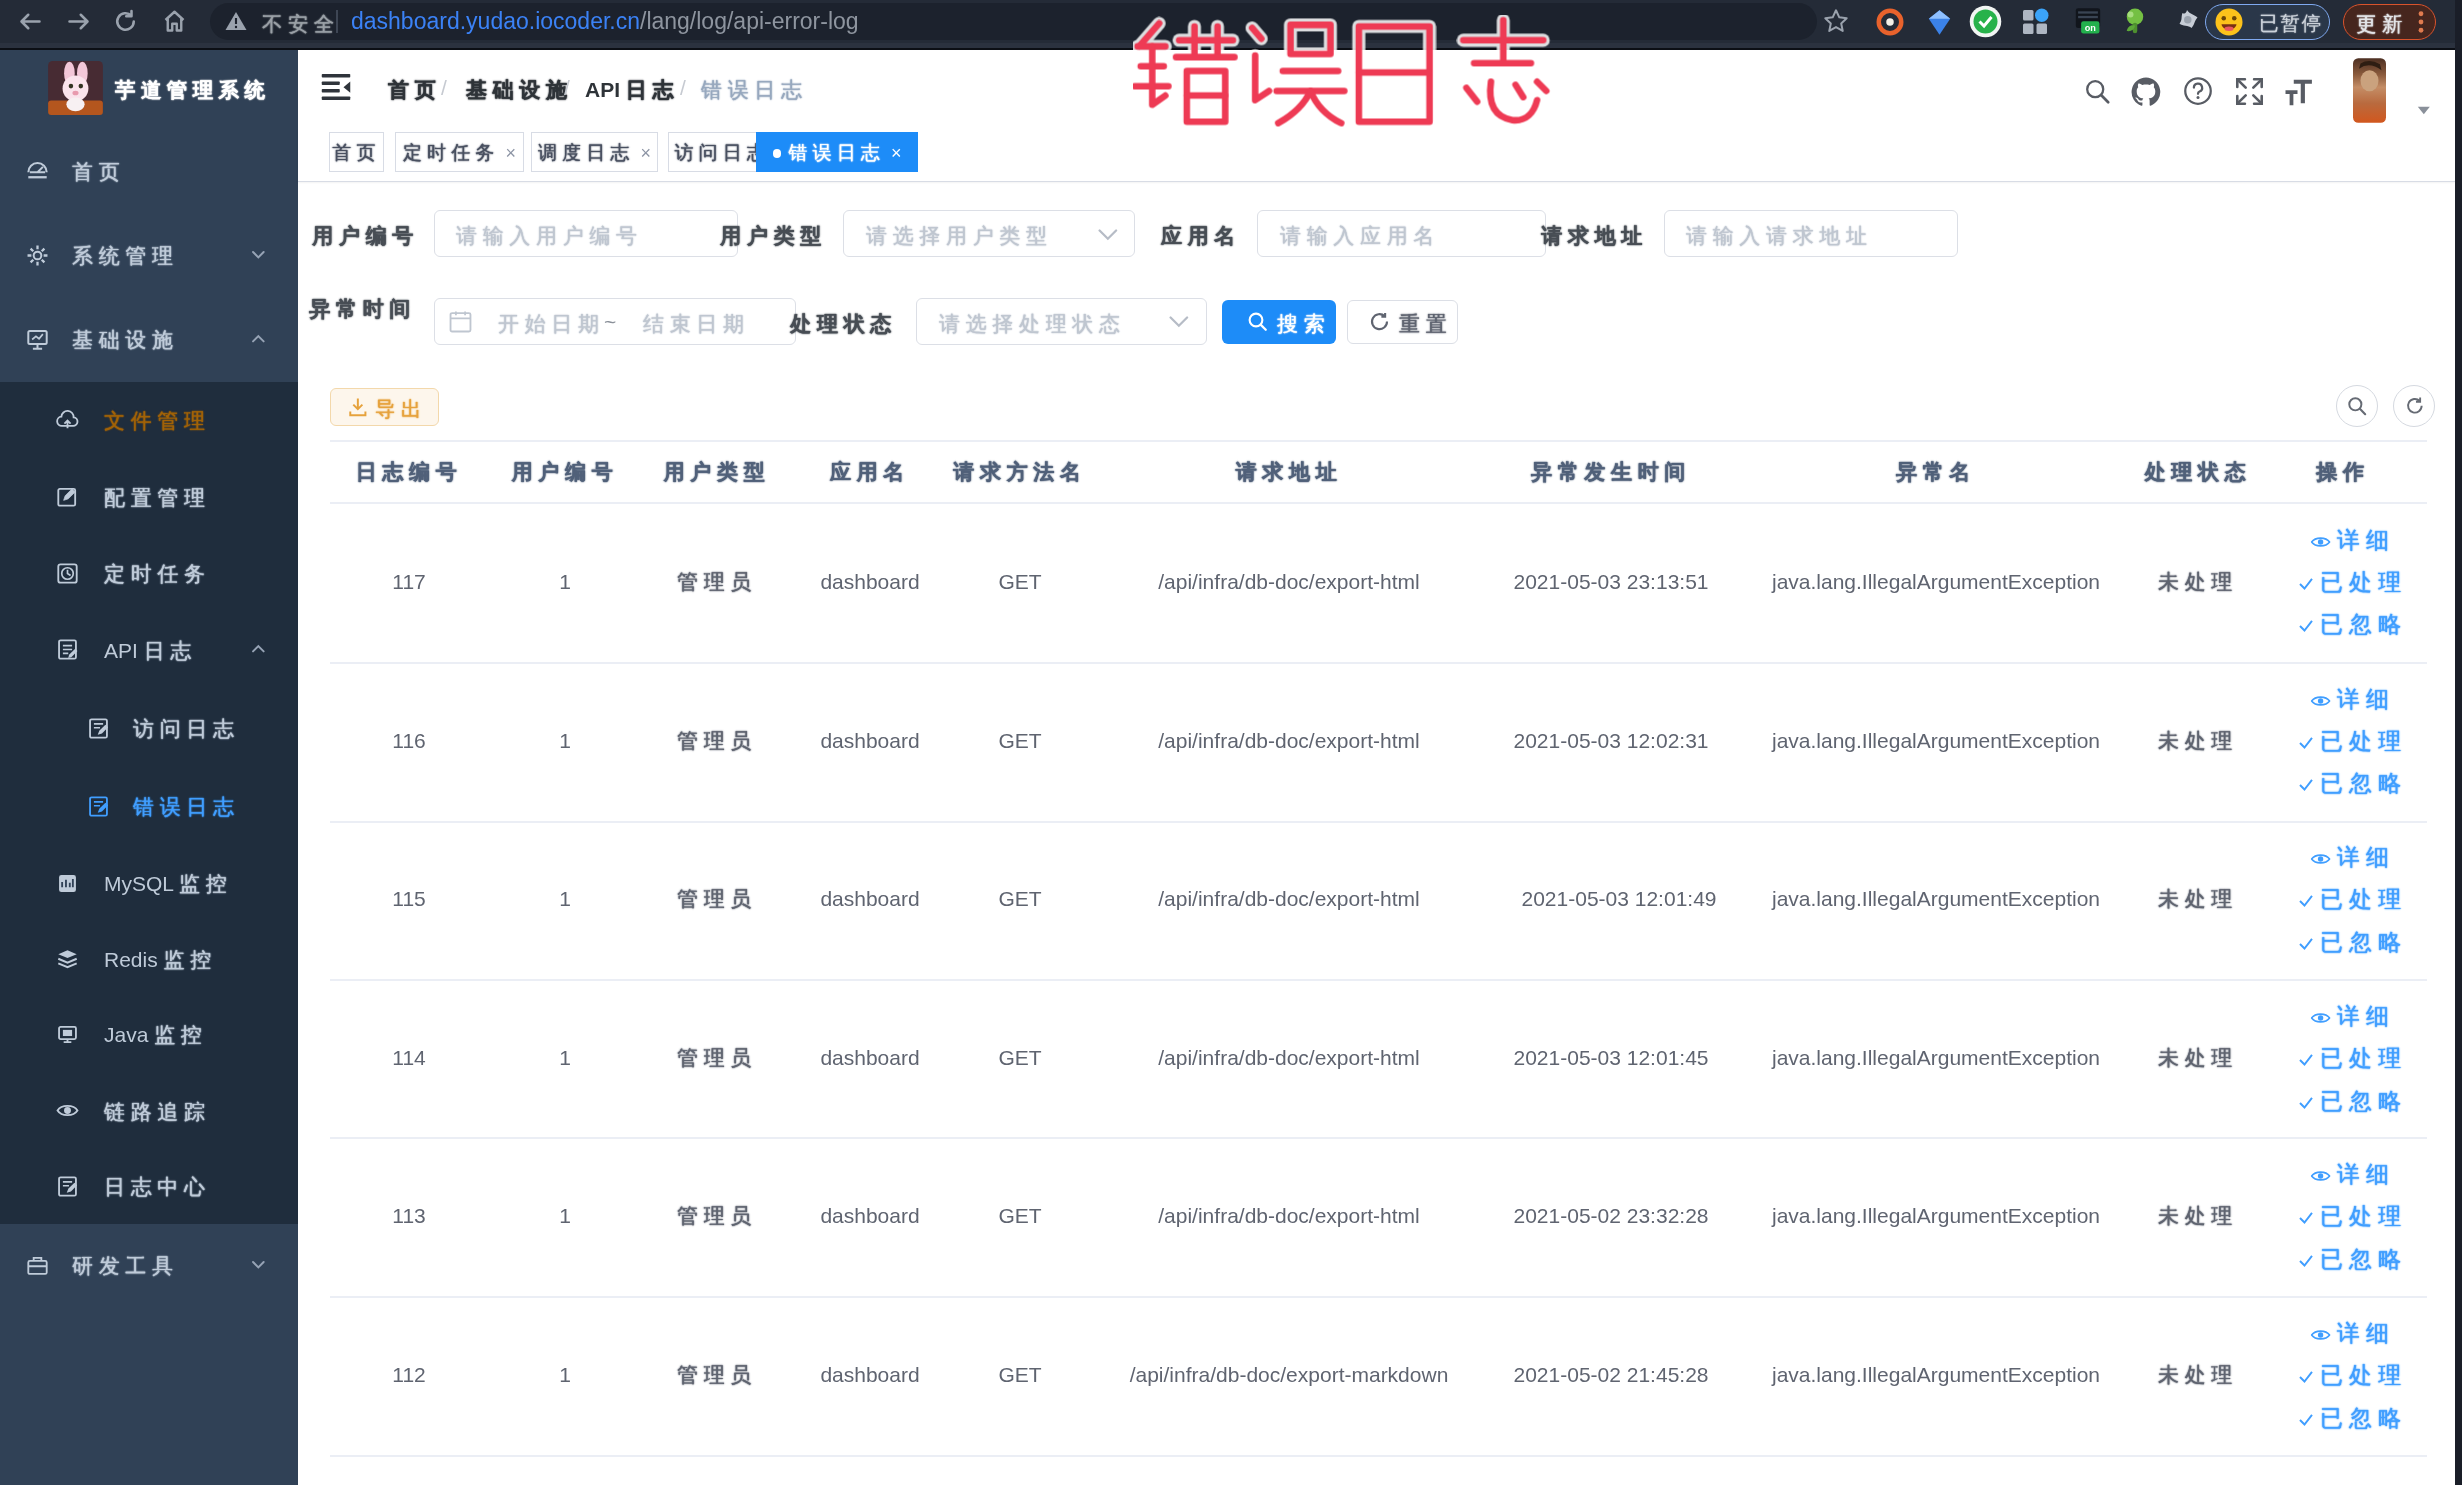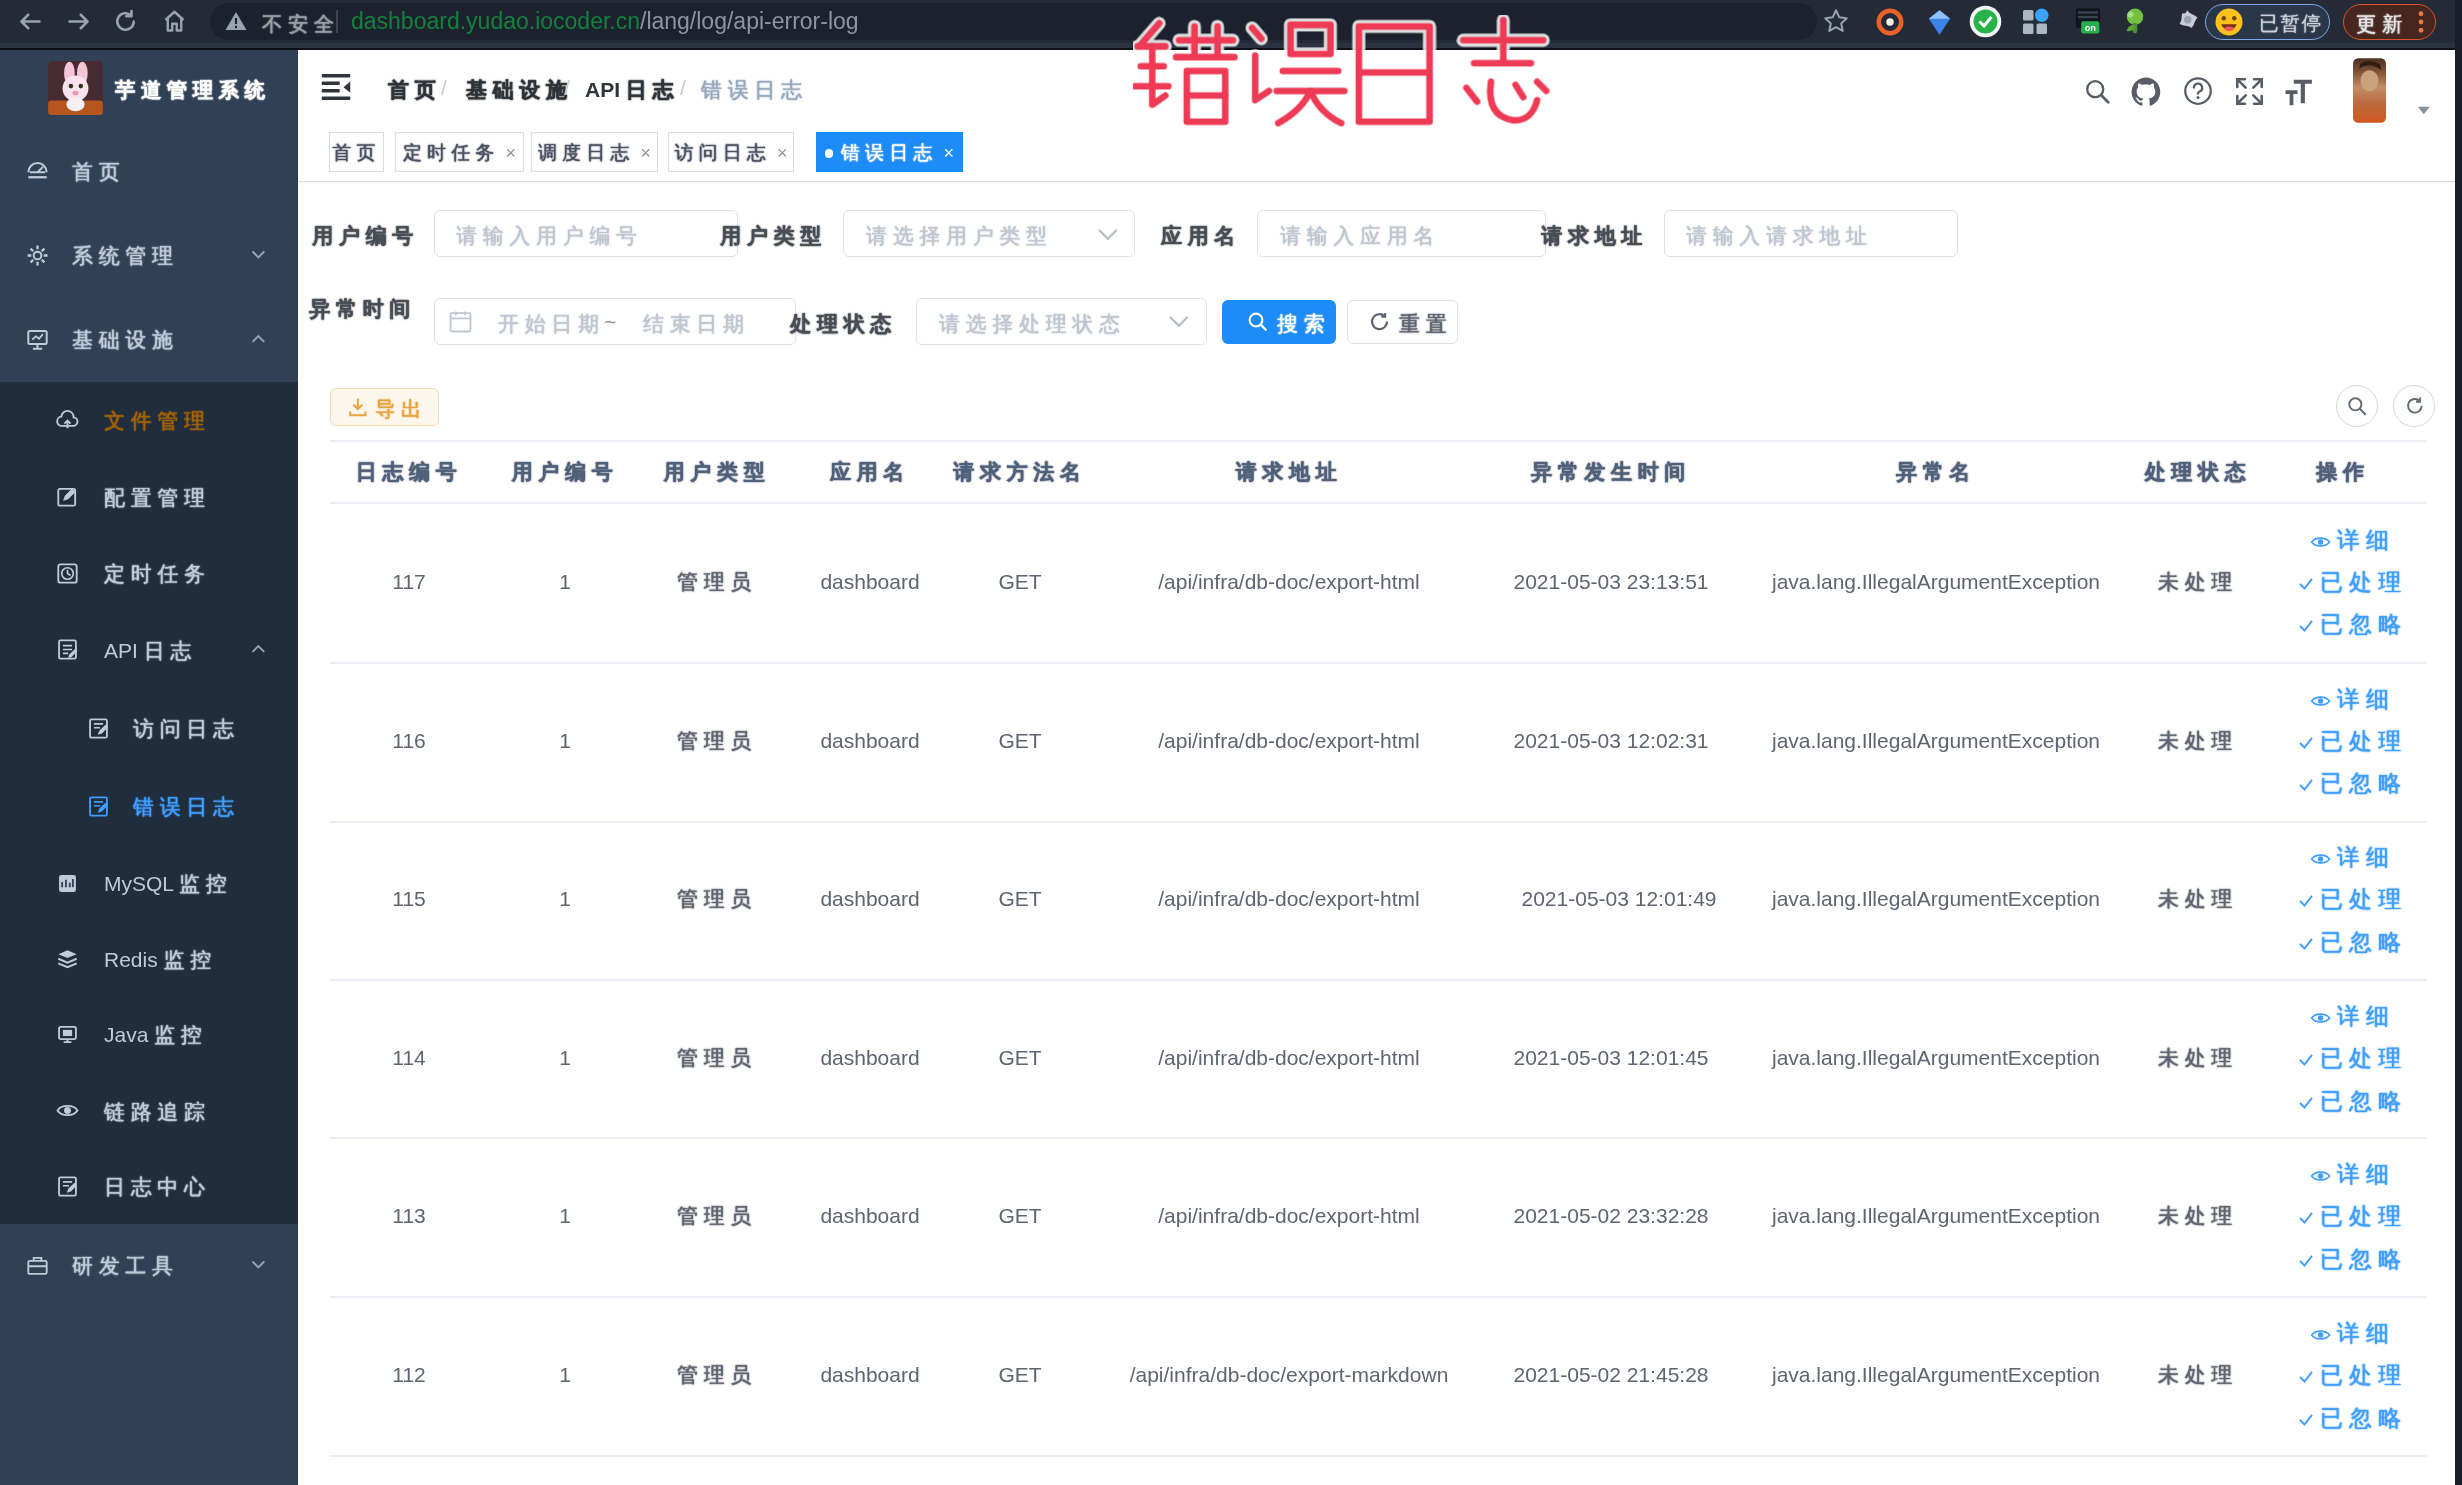--- a/index.html
+++ b/index.html
@@ -61,21 +61,21 @@
 <path d="M6 16 L18 5 L30 16 M9 14 V30 H15 V21 H21 V30 H27 V14" stroke="#9aa2ad" stroke-width="3.2" fill="none" stroke-linejoin="round"></path>
   </svg>
 <div id="urlpill"></div>
 <svg class="abs" style="left:224px;top:9px" width="24" height="24" viewBox="0 0 32 32">
 <path d="M16 4 L30 28 H2 Z" fill="#9aa2ad"></path>
     <rect x="14.6" y="12" width="2.8" height="8" fill="#1c222d"></rect>
     <rect x="14.6" y="22.5" width="2.8" height="3" fill="#1c222d"></rect>
   </svg>
 <div class="curl cjk" style="left:262px;color:#9aa0a6;font-size:20.4px">不安全</div>
 <div class="abs" style="left:336px;top:9.8px;width:1.5px;height:23px;background:#3e4654"></div>
-<div class="curl" style="left:351px;font-size:23px;top:8.3px"><span style="color:#15803d">dashboard.yudao.iocoder.cn</span><span style="color:#8e959f">/lang/log/api-error-log</span></div>
+<div class="curl" style="left:351px;font-size:23px;top:8.3px"><span style="color:#3b82f6">dashboard.yudao.iocoder.cn</span><span style="color:#8e959f">/lang/log/api-error-log</span></div>
 <svg class="abs" style="left:1823px;top:8.3px" width="26" height="26" viewBox="0 0 34 34">
 <path d="M17 3 L21.3 12.2 31 13.4 23.8 20.2 25.8 30 17 25 8.2 30 10.2 20.2 3 13.4 12.7 12.2 Z" fill="none" stroke="#9aa2ad" stroke-width="2.6" stroke-linejoin="round"></path>
   </svg>
 <svg class="abs" style="left:1875px;top:6.8px" width="30" height="30" viewBox="0 0 40 40">
 <circle cx="20" cy="20" r="15" fill="none" stroke="#e8622c" stroke-width="6"></circle>
     <circle cx="20" cy="20" r="5" fill="#f4f0e8"></circle>
   </svg>
 <svg class="abs" style="left:1925px;top:7.6px" width="29" height="29" viewBox="0 0 38 38">
 <path d="M19 3 L33 14 L19 35 L5 14 Z" fill="#3b82e8"></path>
     <path d="M19 3 L33 14 H5 Z" fill="#8fc0ff"></path>
@@ -291,21 +291,21 @@
 <path d="M8 14 Q22 4 38 16 L36 8 Q22 0 10 7 Z" fill="#2e1d12"></path>
   </svg>
 <svg class="abs" style="left:2417px;top:106px" width="13.6" height="9" viewBox="0 0 18 12">
     <path d="M1 1 L9 11 L17 1 Z" fill="#8a909a"></path>
   </svg>
 <div id="tabsbar"></div>
 <div class="tab" style="left:329px;width:55px"><span class="cjk">首页</span></div>
 <div class="tab" style="left:395px;width:129px"><span class="cjk">定时任务</span><span style="font-size:18px;margin-left:6px;color:#8d95a5;letter-spacing:0">×</span></div>
 <div class="tab" style="left:531px;width:127px"><span class="cjk">调度日志</span><span style="font-size:18px;margin-left:6px;color:#8d95a5;letter-spacing:0">×</span></div>
 <div class="tab" style="left:668px;width:126px"><span class="cjk">访问日志</span><span style="font-size:18px;margin-left:6px;color:#8d95a5;letter-spacing:0">×</span></div>
-<div class="tab tab-act" style="left:816px;width:147px"><span style="display:inline-block;width:8.3px;height:8.3px;border-radius:50%;background:#fff;vertical-align:1.5px;margin-right:7.6px"></span><span class="cjk">错误日志</span><span style="font-size:18px;margin-left:6px;color:#fff;letter-spacing:0">×</span></div>
+<div class="tab tab-act" style="left:756px;width:162px"><span style="display:inline-block;width:8.3px;height:8.3px;border-radius:50%;background:#fff;vertical-align:1.5px;margin-right:7.6px"></span><span class="cjk">错误日志</span><span style="font-size:18px;margin-left:6px;color:#fff;letter-spacing:0">×</span></div>
 <div class="flabel" style="right:2043px;top:222px"><span class="cjk">用户编号</span></div>
 <div class="finput" style="left:434px;top:210px;width:304px"></div>
 <div class="ph" style="left:456px;top:222px"><span class="cjk">请输入用户编号</span></div>
 <div class="flabel" style="right:1635px;top:222px"><span class="cjk">用户类型</span></div>
 <div class="finput" style="left:843px;top:210px;width:292px"></div>
 <div class="ph" style="left:866px;top:222px"><span class="cjk">请选择用户类型</span></div>
 <svg class="abs" style="left:1098px;top:229px" width="19.7" height="12" viewBox="0 0 26 16">
 <path d="M2 2 L13 13 L24 2" stroke="#b6bcc6" stroke-width="3" fill="none" stroke-linecap="round"></path>
   </svg>
 <div class="flabel" style="right:1221px;top:222px"><span class="cjk">应用名</span></div>

